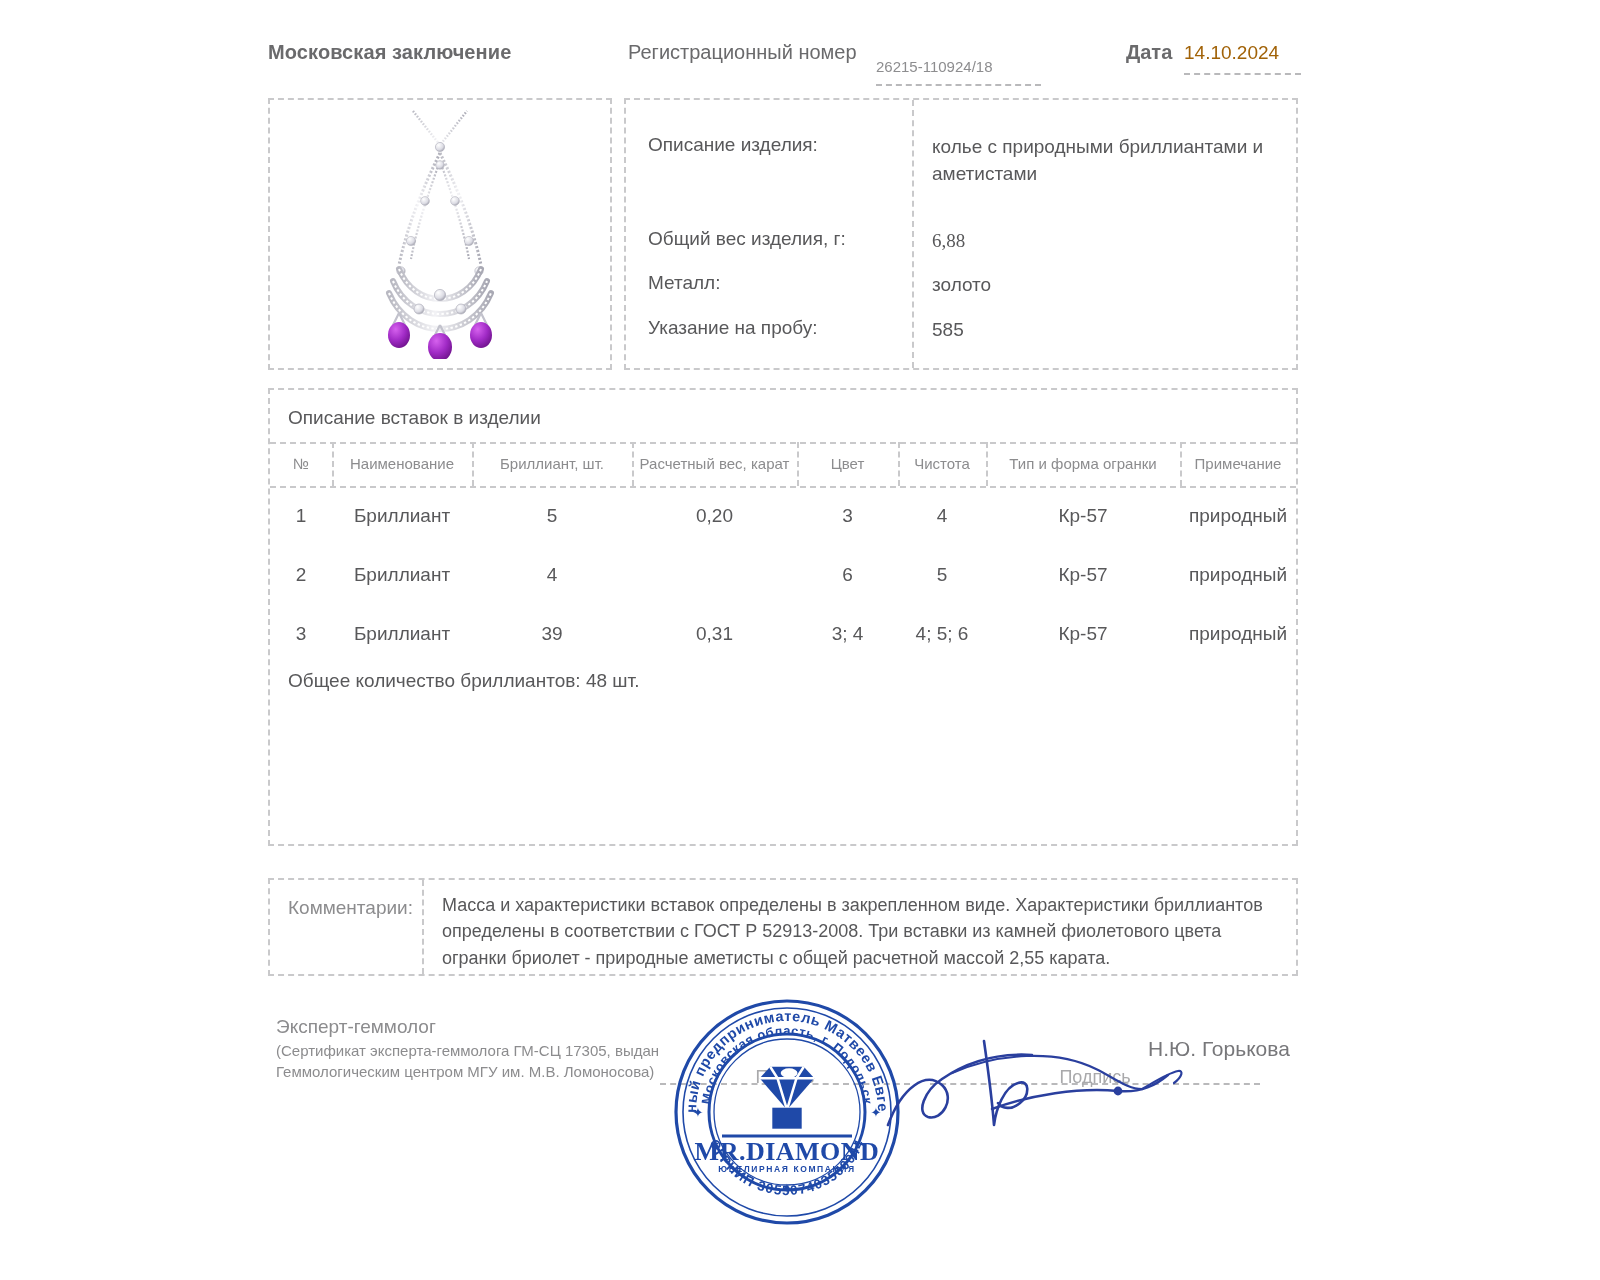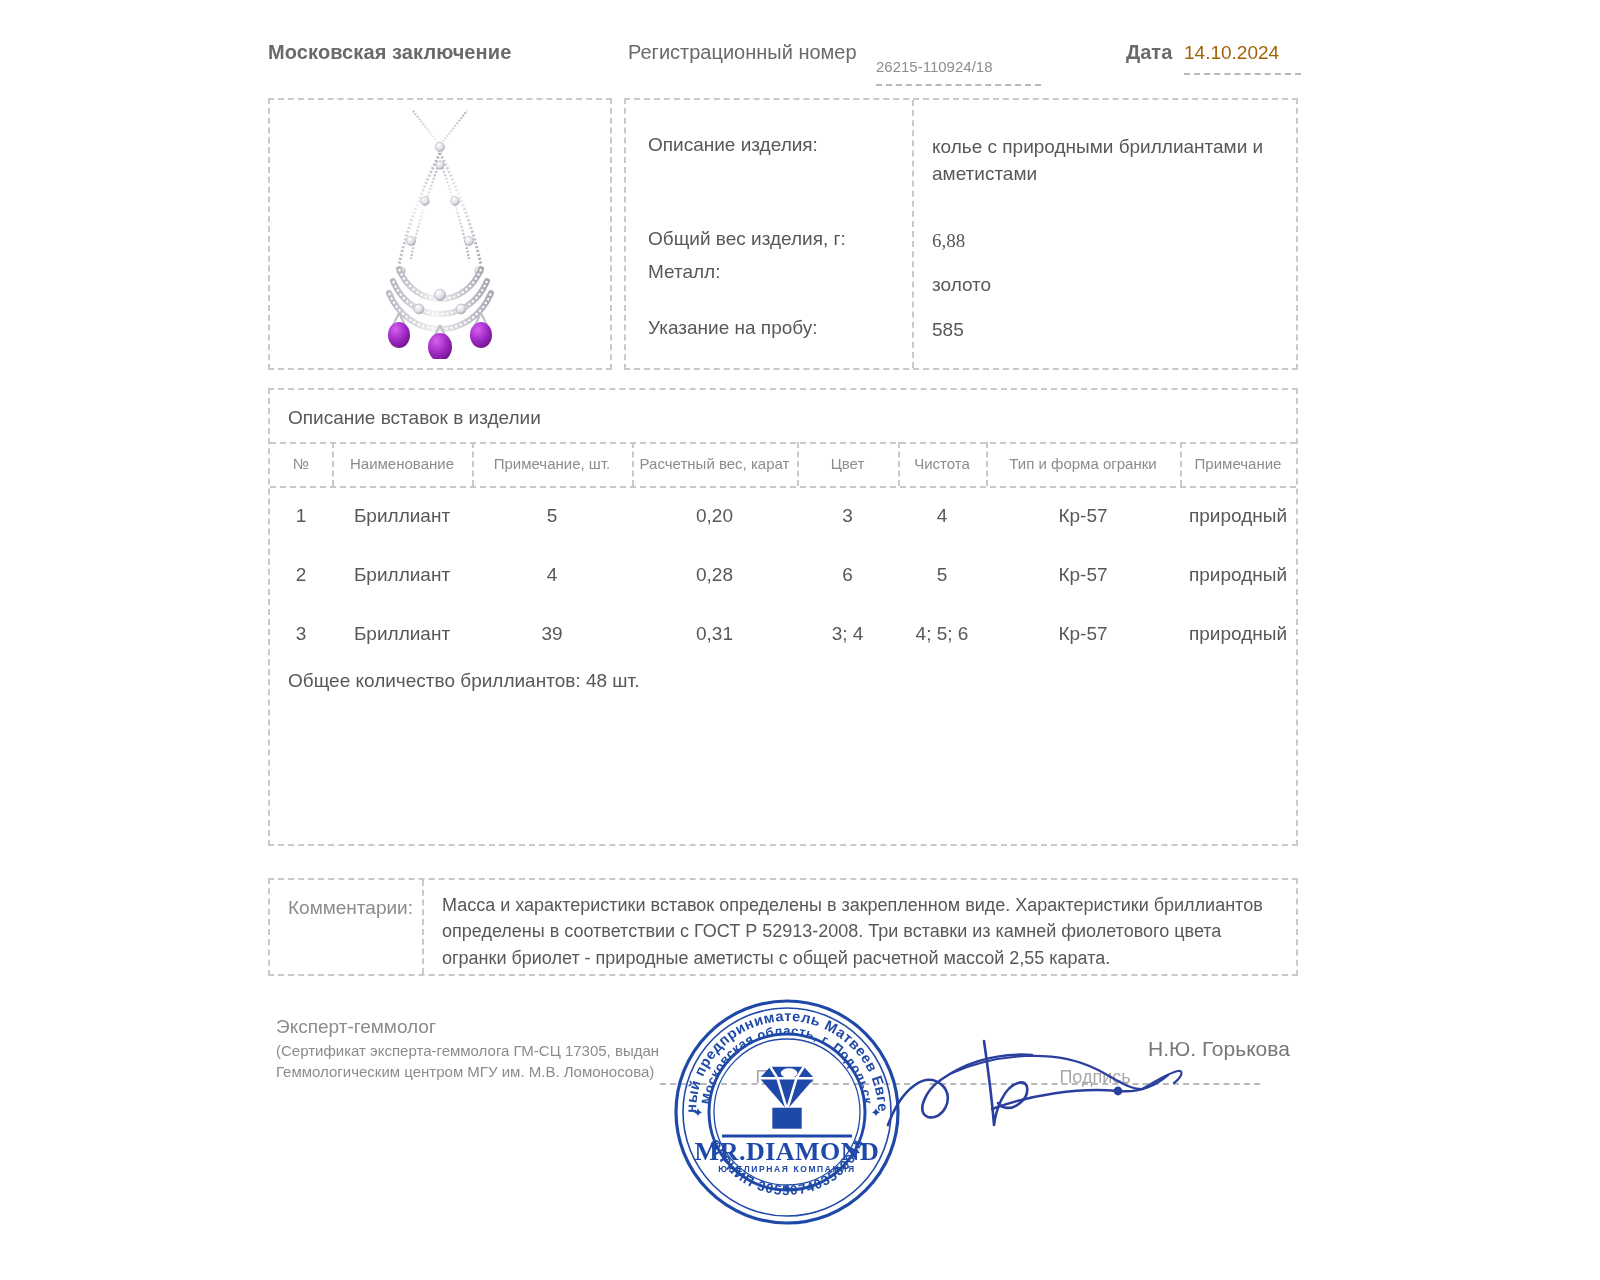--- a/index.html
+++ b/index.html
@@ -250,38 +250,38 @@
 
   <div class="dashbox info-box">
     <div class="info-split"></div>
 
     <div class="info-label" style="left:22px; top:34px;">Описание изделия:</div>
     <div class="info-value" style="left:306px; top:34px; width:348px;">колье с природными бриллиантами и аметистами</div>
 
     <div class="info-label" style="left:22px; top:128px;">Общий вес изделия, г:</div>
     <div class="info-value" style="left:306px; top:128px;font-family:Liberation Serif, serif;">6,88</div>
 
-    <div class="info-label" style="left:22px; top:161px;">Металл:</div>
+    <div class="info-label" style="left:22px; top:172px;">Металл:</div>
     <div class="info-value" style="left:306px; top:172px;">золото</div>
 
     <div class="info-label" style="left:22px; top:217px;">Указание на пробу:</div>
     <div class="info-value" style="left:306px; top:217px;">585</div>
   </div>
 
   <div class="dashbox table-box">
     <div class="tbl-caption">Описание вставок в изделии</div>
     <div class="tbl-sep" style="top:52px;"></div>
     <div class="tbl-sep" style="top:96px;"></div>
 
     <div class="tbl-head">
       <div class="tbl-head-cell" style="left:0px;   width:62px;">№</div>
       <div class="vdiv" style="left:62px;"></div>
       <div class="tbl-head-cell" style="left:62px;  width:140px;">Наименование</div>
       <div class="vdiv" style="left:202px;"></div>
-      <div class="tbl-head-cell" style="left:202px; width:160px;">Примечание, шт.</div>
+      <div class="tbl-head-cell" style="left:202px; width:160px;">Бриллиант, шт.</div>
       <div class="vdiv" style="left:362px;"></div>
       <div class="tbl-head-cell" style="left:362px; width:165px;">Расчетный вес, карат</div>
       <div class="vdiv" style="left:527px;"></div>
       <div class="tbl-head-cell" style="left:527px; width:101px;">Цвет</div>
       <div class="vdiv" style="left:628px;"></div>
       <div class="tbl-head-cell" style="left:628px; width:88px;">Чистота</div>
       <div class="vdiv" style="left:716px;"></div>
       <div class="tbl-head-cell" style="left:716px; width:194px;">Тип и форма огранки</div>
       <div class="vdiv" style="left:910px;"></div>
       <div class="tbl-head-cell" style="left:910px; width:116px;">Примечание</div>
@@ -295,21 +295,20 @@
       <div class="tbl-cell" style="left:527px; width:101px;">3</div>
       <div class="tbl-cell" style="left:628px; width:88px;">4</div>
       <div class="tbl-cell" style="left:716px; width:194px;">Кр-57</div>
       <div class="tbl-cell" style="left:910px; width:116px;">природный</div>
     </div>
 
     <div class="tbl-row" style="top:155px;">
       <div class="tbl-cell" style="left:0px;   width:62px;">2</div>
       <div class="tbl-cell" style="left:62px;  width:140px;">Бриллиант</div>
       <div class="tbl-cell" style="left:202px; width:160px;">4</div>
-      <div class="tbl-cell" style="left:362px; width:165px;">0,28</div>
       <div class="tbl-cell" style="left:527px; width:101px;">6</div>
       <div class="tbl-cell" style="left:628px; width:88px;">5</div>
       <div class="tbl-cell" style="left:716px; width:194px;">Кр-57</div>
       <div class="tbl-cell" style="left:910px; width:116px;">природный</div>
     </div>
 
     <div class="tbl-row" style="top:214px;">
       <div class="tbl-cell" style="left:0px;   width:62px;">3</div>
       <div class="tbl-cell" style="left:62px;  width:140px;">Бриллиант</div>
       <div class="tbl-cell" style="left:202px; width:160px;">39</div>

